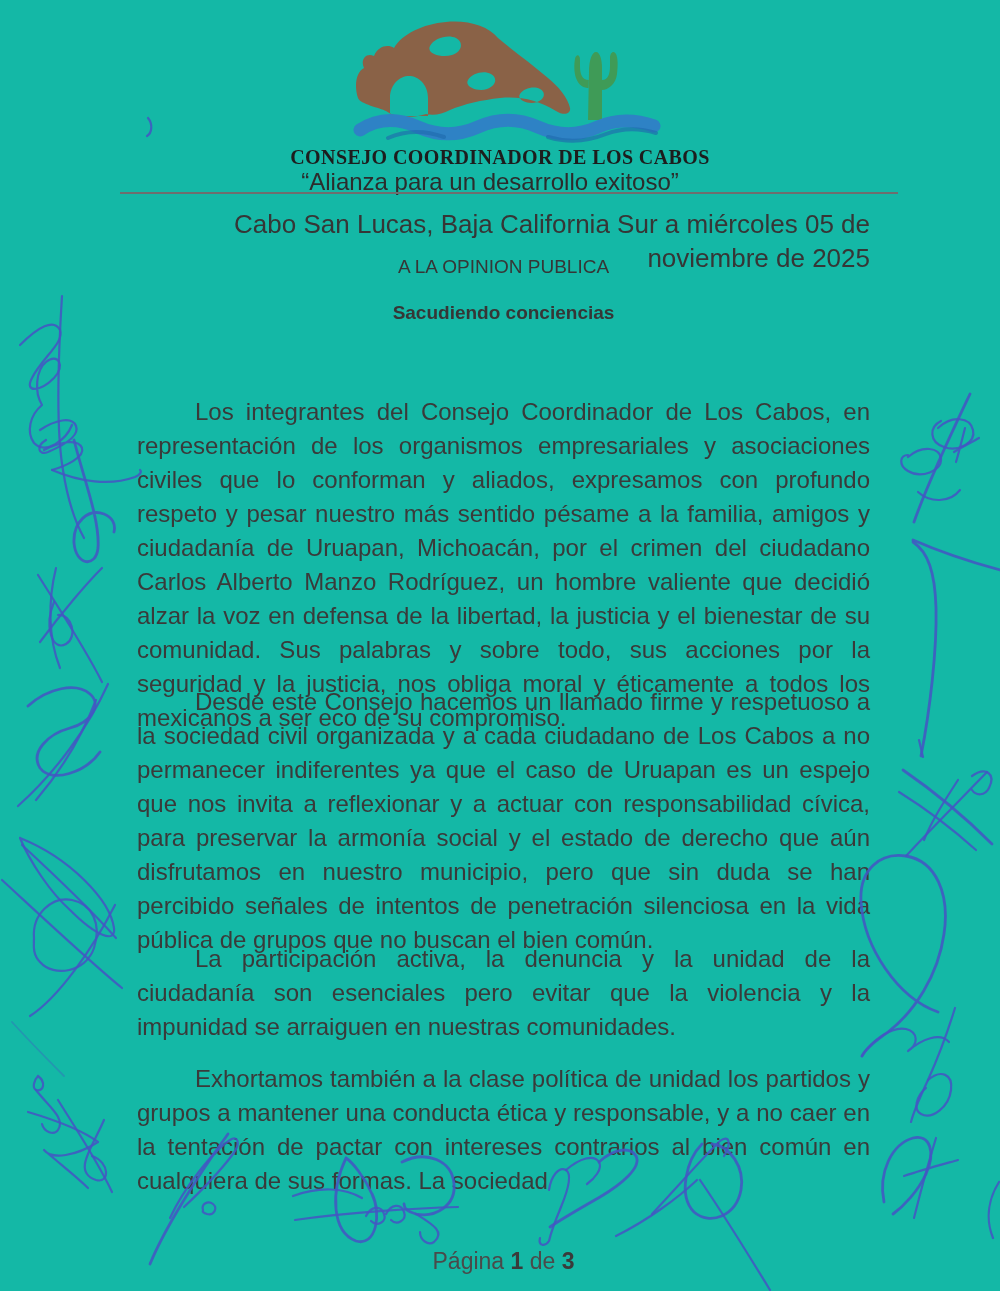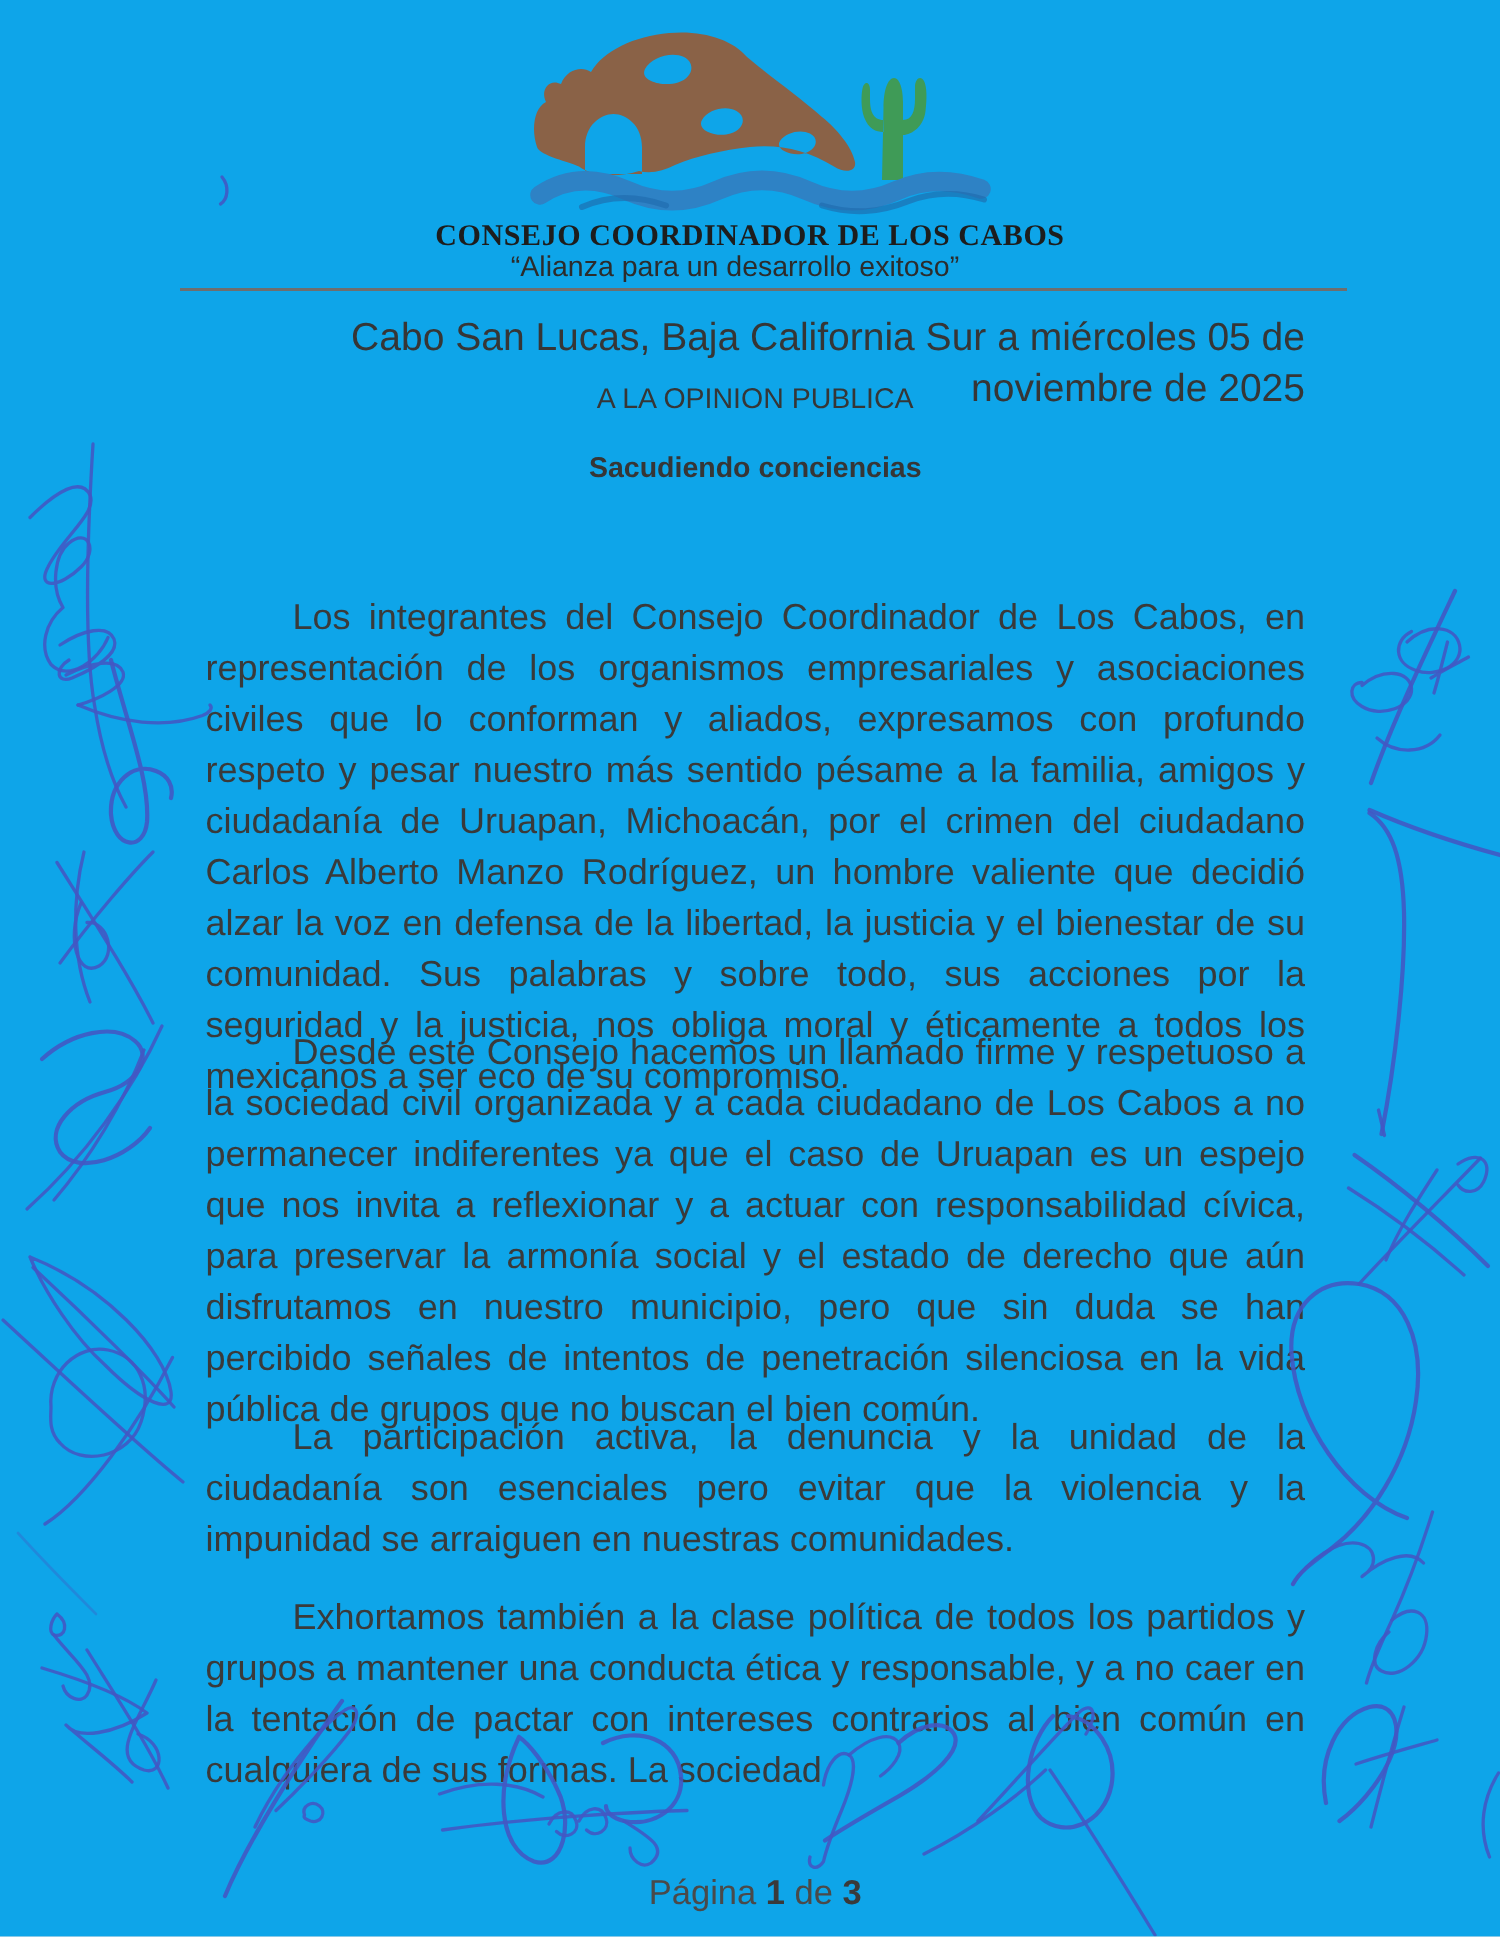--- a/index.html
+++ b/index.html
@@ -1,31 +1,31 @@
 <!DOCTYPE html>
 <html><head>
 <meta charset="utf-8">
 <style>
   html,body{margin:0;padding:0;background:#e8e8e8;}
   .page{
     position:relative;width:1000px;height:1291px;margin:0 auto;
-    background:#0ea5e9;overflow:hidden;
+    background:#14b8a6;overflow:hidden;
     font-family:"Liberation Sans", sans-serif;color:#363636;
   }
   .abs{position:absolute;}
   
   .logo-svg{position:absolute;left:348px;top:14px;width:322px;height:136px;}
   .org-name{
     position:absolute;left:0;top:146px;width:1000px;text-align:center;
     font-family:"Liberation Serif", serif;font-weight:bold;font-size:20px;
     letter-spacing:.4px;color:#1d1d1d;
   }
   .tagline{
     position:absolute;left:0;top:168px;width:980px;text-align:center;
-    font-size:19px;color:#2c2c2c;
+    font-size:24px;color:#2c2c2c;
   }
   .header-rule{
     position:absolute;left:120px;top:192px;width:778px;height:2px;
     background:#6e6e6e;
   }
   
   .doc{position:absolute;left:137px;width:733px;}
   .dateline{top:207px;text-align:right;font-size:26px;line-height:34px;}
   .heading{top:250px;text-align:center;font-size:19px;line-height:34px;}
   .subheading{top:296px;text-align:center;font-size:19px;font-weight:bold;line-height:34px;}
@@ -85,21 +85,21 @@
   <div class="tagline">“Alianza para un desarrollo exitoso”</div>
   <div class="header-rule"></div>
 
   <div class="abs doc dateline">Cabo San Lucas, Baja California Sur a miércoles 05 de noviembre de 2025</div>
   <div class="abs doc heading">A LA OPINION PUBLICA</div>
   <div class="abs doc subheading">Sacudiendo conciencias</div>
 
   <p class="abs doc para p1">Los integrantes del Consejo Coordinador de Los Cabos, en representación de los organismos empresariales y asociaciones civiles que lo conforman y aliados, expresamos con profundo respeto y pesar nuestro más sentido pésame a la familia, amigos y ciudadanía de Uruapan, Michoacán, por el crimen del ciudadano Carlos Alberto Manzo Rodríguez, un hombre valiente que decidió alzar la voz en defensa de la libertad, la justicia y el bienestar de su comunidad. Sus palabras y sobre todo, sus acciones por la seguridad y la justicia, nos obliga moral y éticamente a todos los mexicanos a ser eco de su compromiso.</p>
   <p class="abs doc para p2">Desde este Consejo hacemos un llamado firme y respetuoso a la sociedad civil organizada y a cada ciudadano de Los Cabos a no permanecer indiferentes ya que el caso de Uruapan es un espejo que nos invita a reflexionar y a actuar con responsabilidad cívica, para preservar la armonía social y el estado de derecho que aún disfrutamos en nuestro municipio, pero que sin duda se han percibido señales de intentos de penetración silenciosa en la vida pública de grupos que no buscan el bien común.</p>
   <p class="abs doc para p3">La participación activa, la denuncia y la unidad de la ciudadanía son esenciales pero evitar que la violencia y la impunidad se arraiguen en nuestras comunidades.</p>
-  <p class="abs doc para p4">Exhortamos también a la clase política de todos los partidos y grupos a mantener una conducta ética y responsable, y a no caer en la tentación de pactar con intereses contrarios al bien común en cualquiera de sus formas.  La sociedad</p>
+  <p class="abs doc para p4">Exhortamos también a la clase política de unidad los partidos y grupos a mantener una conducta ética y responsable, y a no caer en la tentación de pactar con intereses contrarios al bien común en cualquiera de sus formas.  La sociedad</p>
 
   <div class="abs doc footer"><span>Página </span><b>1</b><span> de </span><b>3</b></div>
 
   <svg class="ink-overlay ink" viewBox="0 0 1000 1291" aria-hidden="true">
     <path class="pencil" d="M 148,118 C 153,124 152,133 147,136"></path>
 
     <g>
       <path d="M 62,296 C 58,360 56,430 63,470 C 67,496 74,520 84,538"></path>
       <path d="M 20,345 C 38,327 54,318 60,330 C 65,342 42,358 32,378 C 24,393 40,392 54,378 C 66,366 58,352 46,362 C 36,370 34,392 42,405 C 30,415 26,432 34,443 C 46,455 66,440 72,425"></path>
       <path d="M 40,430 C 55,420 72,416 76,426 C 80,436 62,446 48,452 C 38,456 36,446 46,440 M 44,450 C 60,442 78,438 82,448 C 85,457 66,466 52,470"></path>

